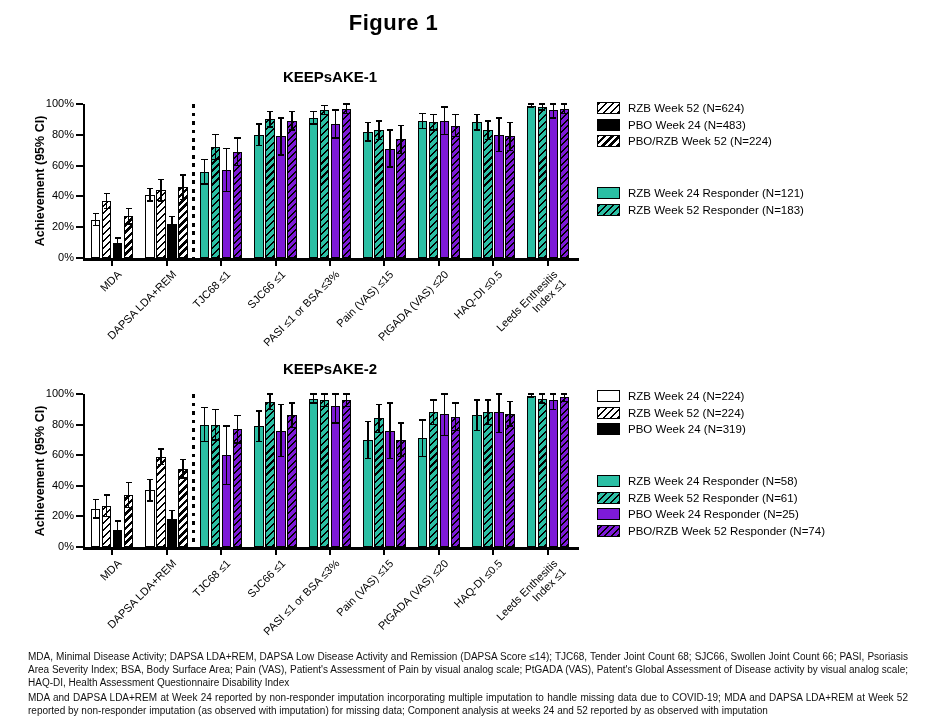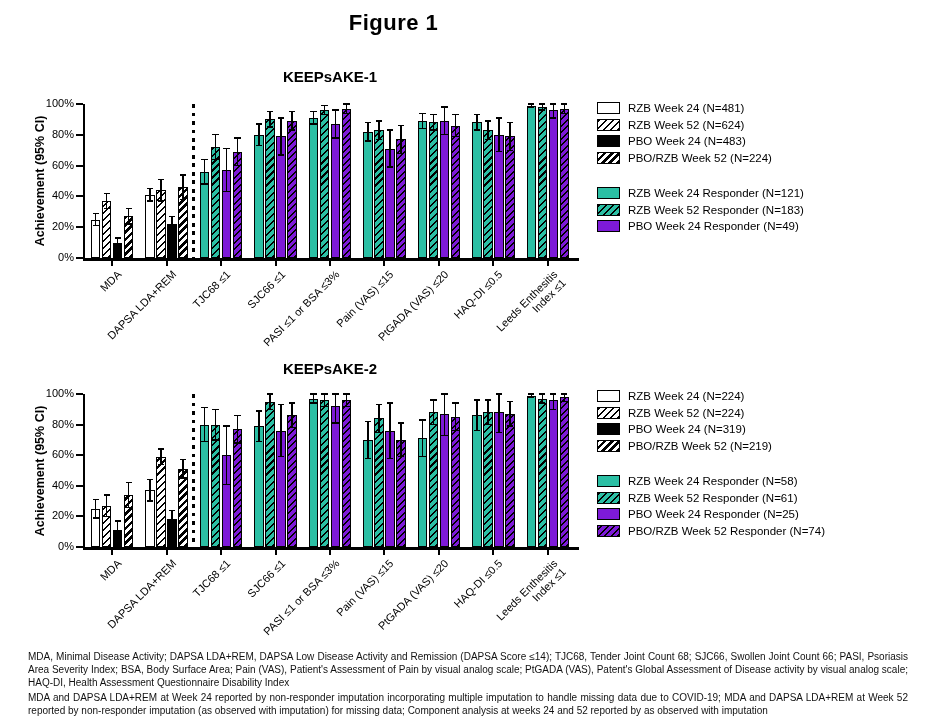--- a/index.html
+++ b/index.html
@@ -215,48 +215,40 @@
       <div class="ebar" style="position: absolute; left: 550.078px; top: 117.16px; width: 6.4px; height: 1.4px;"></div>
       <div class="bar sw-purple-hatch" style="position: absolute; left: 559.528px; top: 108.62px; width: 9.5px; height: 149.38px;"></div>
       <div class="ebar" style="position: absolute; left: 563.578px; top: 104px; width: 1.4px; height: 9.24px;"></div>
       <div class="ebar" style="position: absolute; left: 561.078px; top: 103.3px; width: 6.4px; height: 1.4px;"></div>
       <div class="ebar" style="position: absolute; left: 561.078px; top: 112.54px; width: 6.4px; height: 1.4px;"></div>
       <div class="tick" style="position: absolute; left: 546.778px; top: 261px; width: 2px; height: 5px;"></div>
       <div class="xtick-label" style="position: absolute; left: 550.778px; top: 268px;">Leeds Enthesitis
 Index ≤1</div>
       <div class="legend-block" style="position: absolute; left: 597px; top: 100px;">
         <div class="legend-item">
-          <span class="sw sw-white"></span>
-          <span class="legend-text">RZB Week 24 (N=481)</span>
-        </div>
-        <div class="legend-item">
           <span class="sw sw-white-hatch"></span>
           <span class="legend-text">RZB Week 52 (N=624)</span>
         </div>
         <div class="legend-item">
           <span class="sw sw-black"></span>
           <span class="legend-text">PBO Week 24 (N=483)</span>
         </div>
         <div class="legend-item">
           <span class="sw sw-black-hatch"></span>
           <span class="legend-text">PBO/RZB Week 52 (N=224)</span>
         </div>
       </div>
       <div class="legend-block" style="position: absolute; left: 597px; top: 185px;">
         <div class="legend-item">
           <span class="sw sw-teal"></span>
           <span class="legend-text">RZB Week 24 Responder (N=121)</span>
         </div>
         <div class="legend-item">
           <span class="sw sw-teal-hatch"></span>
           <span class="legend-text">RZB Week 52 Responder (N=183)</span>
-        </div>
-        <div class="legend-item">
-          <span class="sw sw-purple"></span>
-          <span class="legend-text">PBO Week 24 Responder (N=49)</span>
         </div>
       </div>
     </div>
   <div id="chart2">
       <div class="chart-title" style="position: absolute; left: 85px; top: 360px; width: 490px;">KEEPsAKE-2</div>
       <div class="y-label" style="position: absolute; left: 33px; top: 470.5px;">Achievement (95% CI)</div>
       <div class="axis" style="position: absolute; left: 82.5px; top: 394px; width: 2.5px; height: 156px;"></div>
       <div class="axis" style="position: absolute; left: 82.5px; top: 547px; width: 496px; height: 3px;"></div>
       <div class="tick" style="position: absolute; left: 76px; top: 546px; width: 6.5px; height: 2px;"></div>
       <div class="ytick-label" style="position: absolute; left: 36px; top: 540px; width: 38px;">0%</div>
@@ -440,24 +432,20 @@
           <span class="legend-text">RZB Week 24 (N=224)</span>
         </div>
         <div class="legend-item">
           <span class="sw sw-white-hatch"></span>
           <span class="legend-text">RZB Week 52 (N=224)</span>
         </div>
         <div class="legend-item">
           <span class="sw sw-black"></span>
           <span class="legend-text">PBO Week 24 (N=319)</span>
         </div>
-        <div class="legend-item">
-          <span class="sw sw-black-hatch"></span>
-          <span class="legend-text">PBO/RZB Week 52 (N=219)</span>
-        </div>
       </div>
       <div class="legend-block" style="position: absolute; left: 597px; top: 473px;">
         <div class="legend-item">
           <span class="sw sw-teal"></span>
           <span class="legend-text">RZB Week 24 Responder (N=58)</span>
         </div>
         <div class="legend-item">
           <span class="sw sw-teal-hatch"></span>
           <span class="legend-text">RZB Week 52 Responder (N=61)</span>
         </div>

